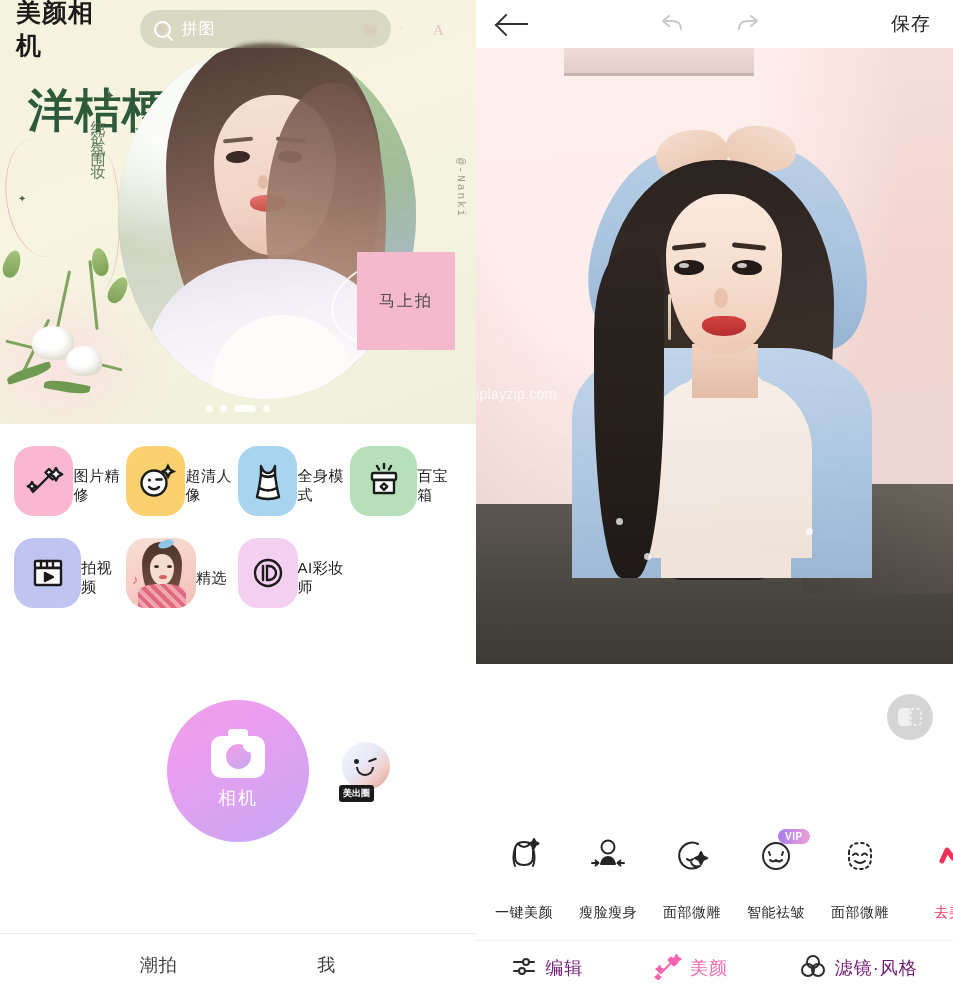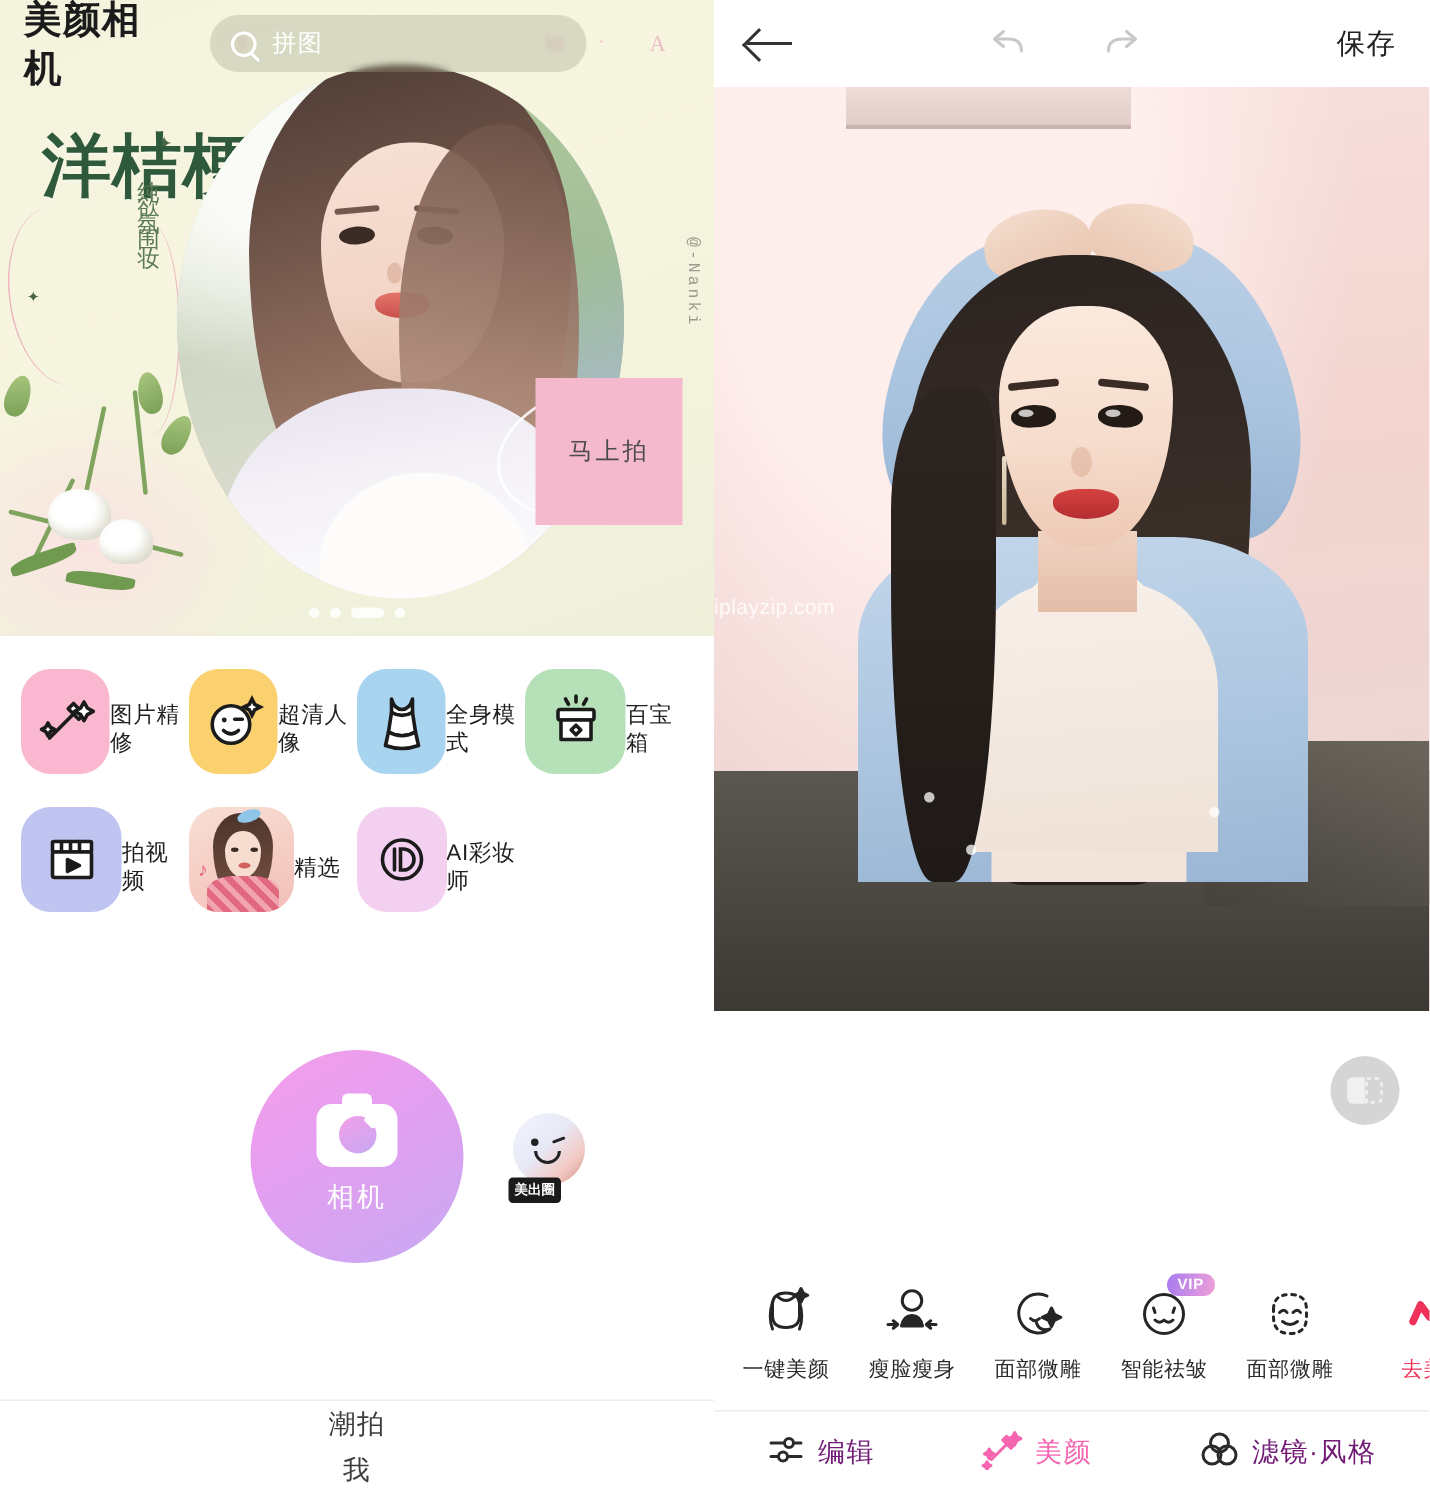--- a/index.html
+++ b/index.html
@@ -272,32 +272,31 @@
     background: #1b1b1b; color: #fff; font-size: 9px;
     padding: 2px 4px; border-radius: 3px; letter-spacing: 0;
     white-space: nowrap; font-weight: 700;
   }
 
   
   .nav-left {
     height: 62px; border-top: 1px solid #ededed;
     display: flex; align-items: center; justify-content: space-around;
     padding: 0 70px;
-    flex-direction: column;
   }
   .nav-left .item { font-size: 18px; color: #3c3c3c; letter-spacing: 1px; cursor: pointer; }
 
   
   .panel-right {
     width: 477px; height: 995px;
     position: relative; background: #fff;
     display: flex; flex-direction: column;
   }
   .topbar-right {
-    height: 58px; display: flex; align-items: center; padding: 0 22px;
+    height: 48px; display: flex; align-items: center; padding: 0 22px;
     flex: 0 0 auto;
   }
   .arrow-back { width: 30px; height: 22px; position: relative; cursor: pointer; }
   .arrow-back::before{content:"";position:absolute;left:0;top:10px;width:30px;height:2px;background:#333;}
   .arrow-back::after{content:"";position:absolute;left:0;top:4px;width:14px;height:14px;border-left:2px solid #333;border-bottom:2px solid #333;transform:rotate(45deg);}
   .tb-spacer { flex: 1 1 auto; }
   .undo, .redo { width: 32px; height: 24px; position: relative; cursor: pointer; }
   .save-btn { font-size: 19px; color: #222; letter-spacing: 1px; cursor: pointer; }
 
   .photo-stage {
@@ -392,21 +391,21 @@
   }
 
   .tools-zone { flex: 1 1 auto; position: relative; }
 
   .tools-row {
     position: absolute; left: 0; right: 0; bottom: 18px;
     display: flex; align-items: flex-end; padding-left: 6px;
   }
   .tool {
     width: 84px; display: flex; flex-direction: column; align-items: center;
-    cursor: pointer; position: relative; flex: 0 0 auto;
+    cursor: pointer; position: relative; flex: 0 0 auto; gap: 20px;
   }
   .tool .ticon { height: 44px; display:flex; align-items:center; justify-content:center; }
   .tool .tlabel { margin-top: 6px; font-size: 14px; color: #2b2b2b; letter-spacing:.5px; white-space: nowrap;}
   .vip-badge {
     position: absolute; top: -5px; left: 50%; margin-left: 2px;
     background: linear-gradient(100deg,#a77bf0,#f0a0d8);
     color: #fff; font-size: 10px; font-weight: 700;
     padding: 2px 7px; border-radius: 9px; letter-spacing: .5px;
   }
   .tool-sep { width: 1px; align-self: stretch; background: #e6e6e6; margin: 0 6px 12px 6px; }

